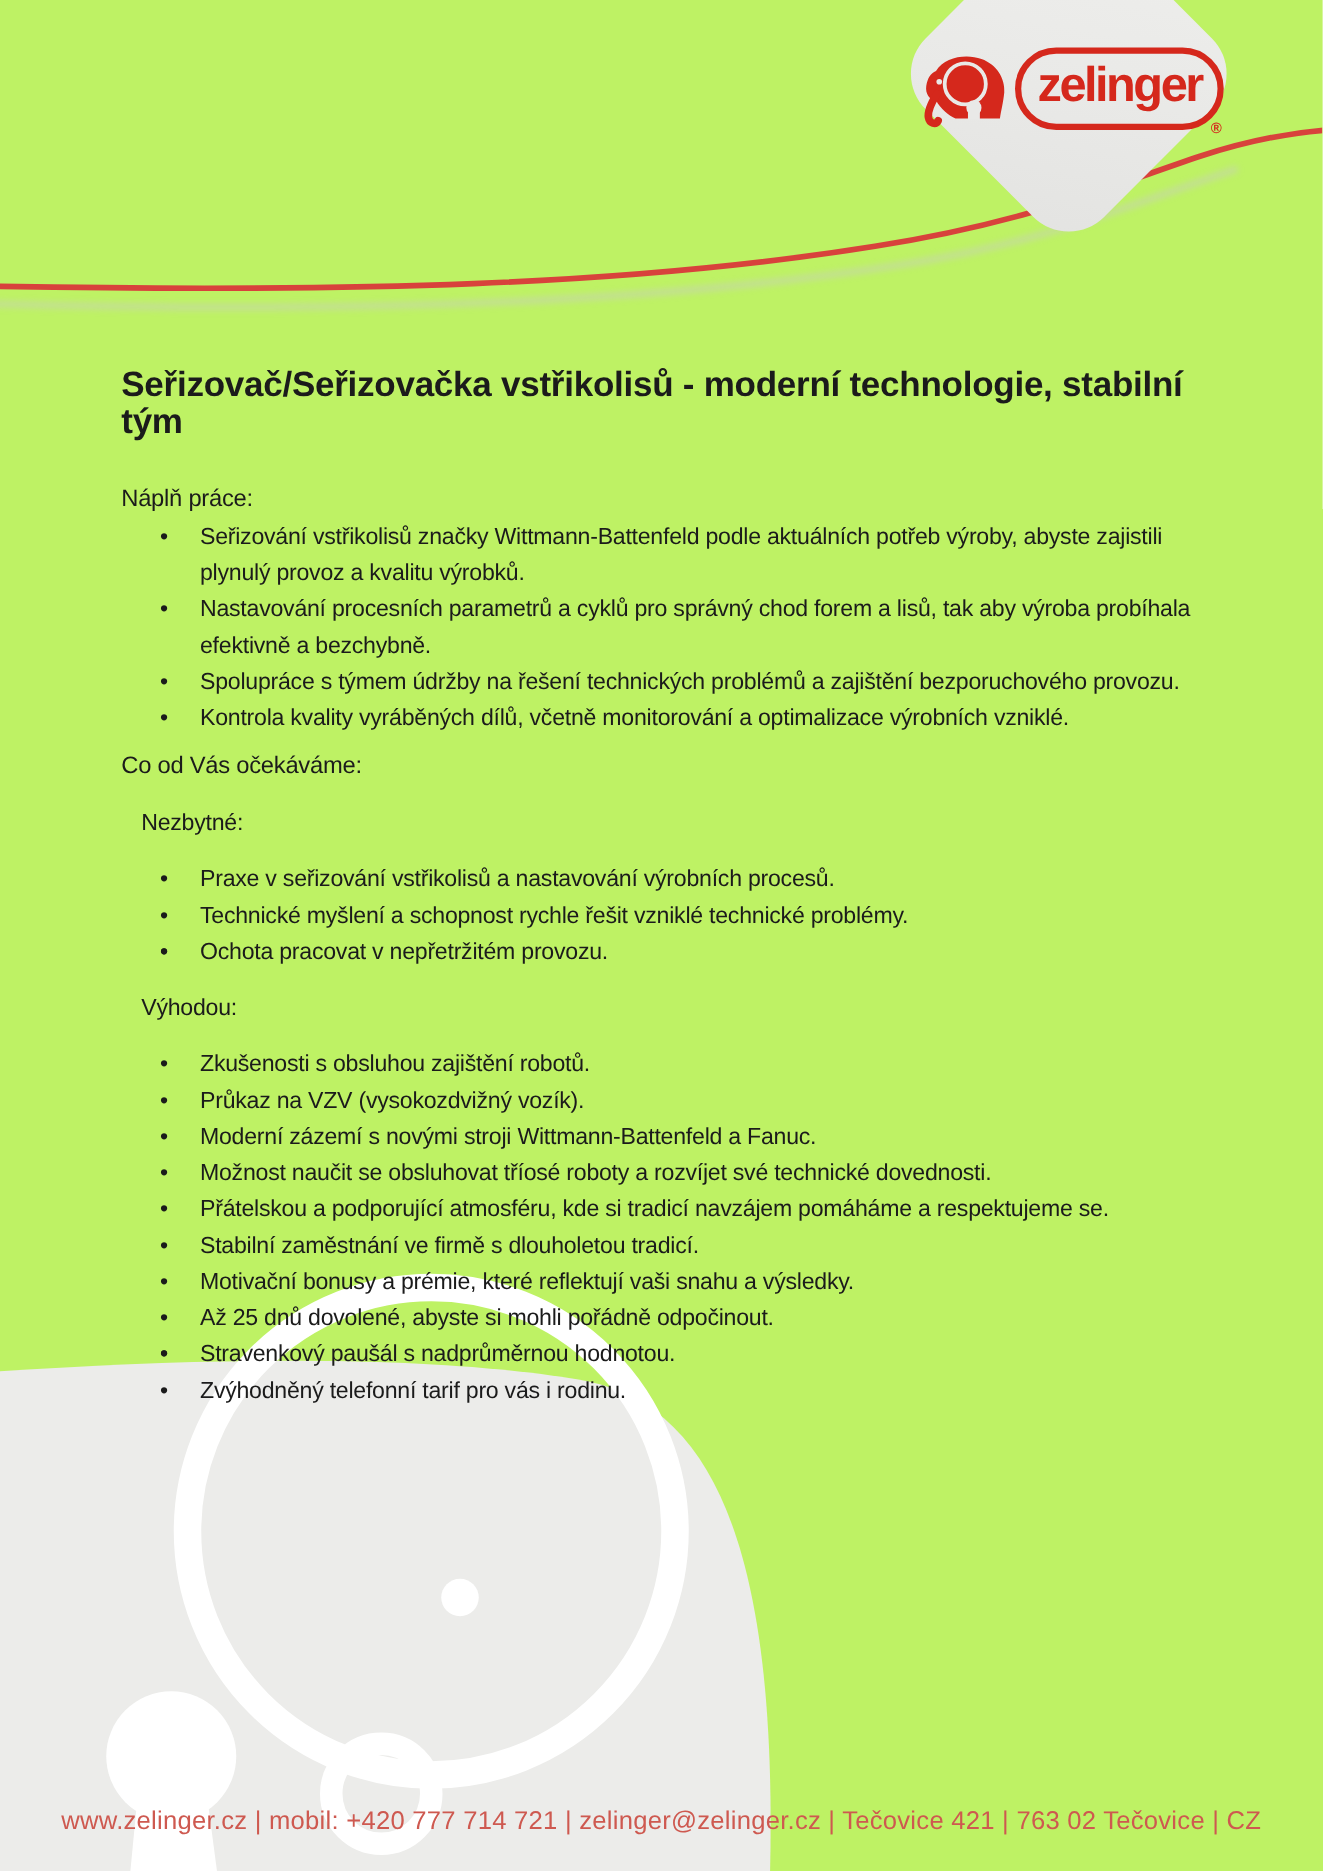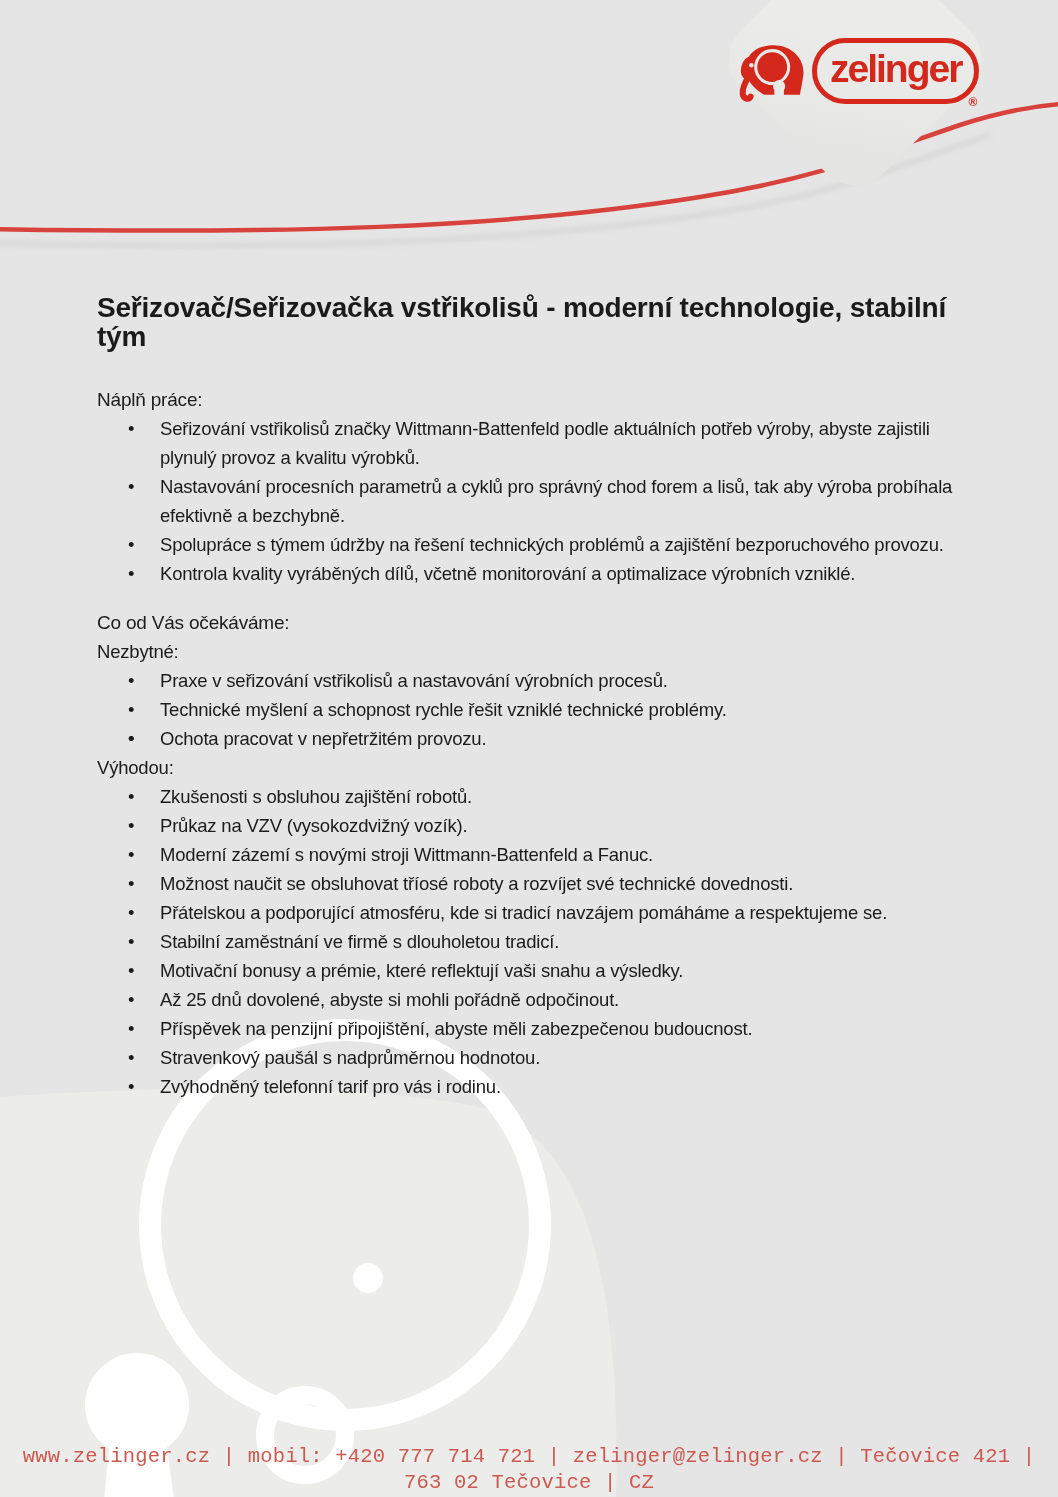--- a/index.html
+++ b/index.html
@@ -1,18 +1,18 @@
 <!DOCTYPE html>
 <html><head>
 <meta charset="utf-8">
 <style>
   html,body{margin:0;padding:0;}
   body{background:#ffffff;font-family:"Liberation Sans",sans-serif;}
   .page{
-    position:relative;width:1058px;height:1497px;background:#e5e5e5;
+    position:relative;width:1058px;height:1497px;background:#bef264;
     overflow:hidden;margin:0 auto;
   }
   
   .watermark{position:absolute;left:0;top:977px;z-index:0;pointer-events:none;}
   
   .swoosh{position:absolute;left:0;top:0;z-index:1;pointer-events:none;}
   
   .tile{
     position:absolute;left:754px;top:-42px;width:202px;height:202px;
     background:linear-gradient(145deg,#efefed 0%,#e9e9e7 55%,#e3e3e1 100%);
@@ -30,30 +30,30 @@
     position:absolute;right:-3px;bottom:-9px;font-size:12px;letter-spacing:0;
     font-weight:bold;color:#d5281c;line-height:12px;
   }
   
   .content{
     position:absolute;left:97px;top:293px;width:883px;z-index:4;
     color:#1b1b1b;font-size:18.5px;line-height:29px;letter-spacing:-0.2px;
   }
   .content h1{font-size:28px;line-height:29px;margin:0 0 34px 0;font-weight:bold;}
   .content h2{font-size:19px;line-height:29px;margin:0;font-weight:normal;}
-  .content h2.gap-md{margin-top:20px;}
+  .content h2.gap-md{margin-top:10px;}
   .content h2.gap-lg{margin-top:20px;}
-  .content p.sub{margin:0;}
+  .content p.sub{margin:16px;}
   .content ul{list-style:none;margin:0;padding:0 0 0 63px;}
   .content li{position:relative;margin:0;}
   .blt{position:absolute;left:-32px;top:0;}
   
   .footer{
     position:absolute;left:0;top:1444px;width:100%;text-align:center;z-index:5;
-    color:#ce5950;font-size:20.5px;line-height:26px;letter-spacing:0.2px;font-family:Liberation Mono, monospace;
+    color:#ce5950;font-size:20.5px;line-height:26px;letter-spacing:0.2px;
   }
 </style>
 </head>
 <body>
 
 <div class="page">
 
   <svg class="watermark" width="1058" height="520" viewBox="0 0 1058 520" aria-hidden="true">
     <path d="M -40,123 C 150,108 350,106 470,128 C 575,150 622,273 616,523 L -40,523 Z" fill="#ececea"></path>
     <circle cx="345" cy="248" r="195" fill="none" stroke="#ffffff" stroke-width="22"></circle>
@@ -115,21 +115,21 @@
       <li><span class="blt">•</span><span>Průkaz na VZV (vysokozdvižný vozík).</span></li>
     </ul>
 
     <ul>
       <li><span class="blt">•</span><span>Moderní zázemí s novými stroji Wittmann-Battenfeld a Fanuc.</span></li>
       <li><span class="blt">•</span><span>Možnost naučit se obsluhovat tříosé roboty a rozvíjet své technické dovednosti.</span></li>
       <li><span class="blt">•</span><span>Přátelskou a podporující atmosféru, kde si tradicí navzájem pomáháme a respektujeme se.</span></li>
       <li><span class="blt">•</span><span>Stabilní zaměstnání ve firmě s dlouholetou tradicí.</span></li>
       <li><span class="blt">•</span><span>Motivační bonusy a prémie, které reflektují vaši snahu a výsledky.</span></li>
       <li><span class="blt">•</span><span>Až 25 dnů dovolené, abyste si mohli pořádně odpočinout.</span></li>
-      <li><span class="blt">•</span><span>Příspěvek na penzijní připojištění, abyste měli zabezpečenou budoucnost.</span></li>
+      <li><span class="blt">•</span></li>
       <li><span class="blt">•</span><span>Stravenkový paušál s nadprůměrnou hodnotou.</span></li>
       <li><span class="blt">•</span><span>Zvýhodněný telefonní tarif pro vás i rodinu.</span></li>
     </ul>
   </main>
 
   <footer class="footer">
     <span>www.zelinger.cz | mobil: +420 777 714 721 | zelinger@zelinger.cz | Tečovice 421 | 763 02 Tečovice | CZ</span>
   </footer>
 
 </div>

